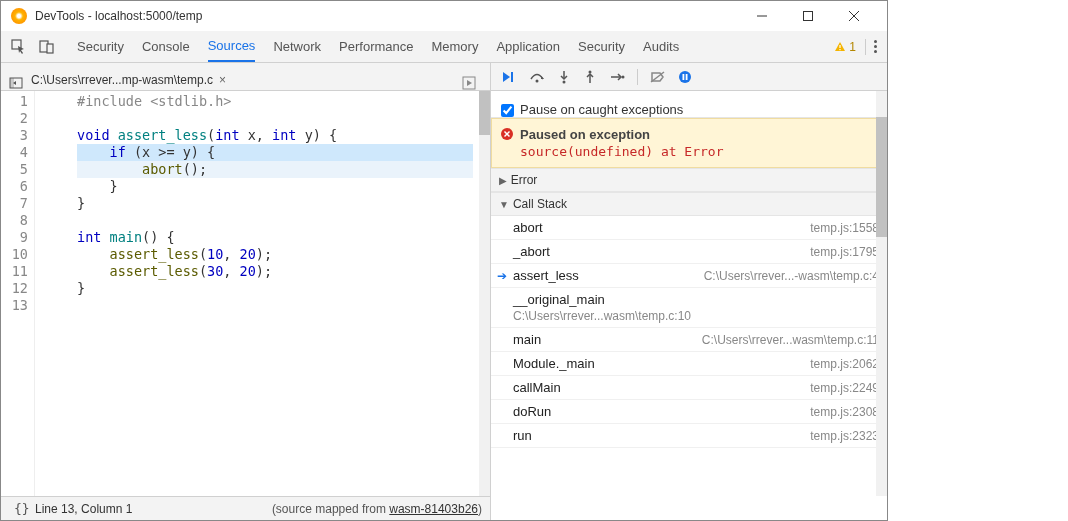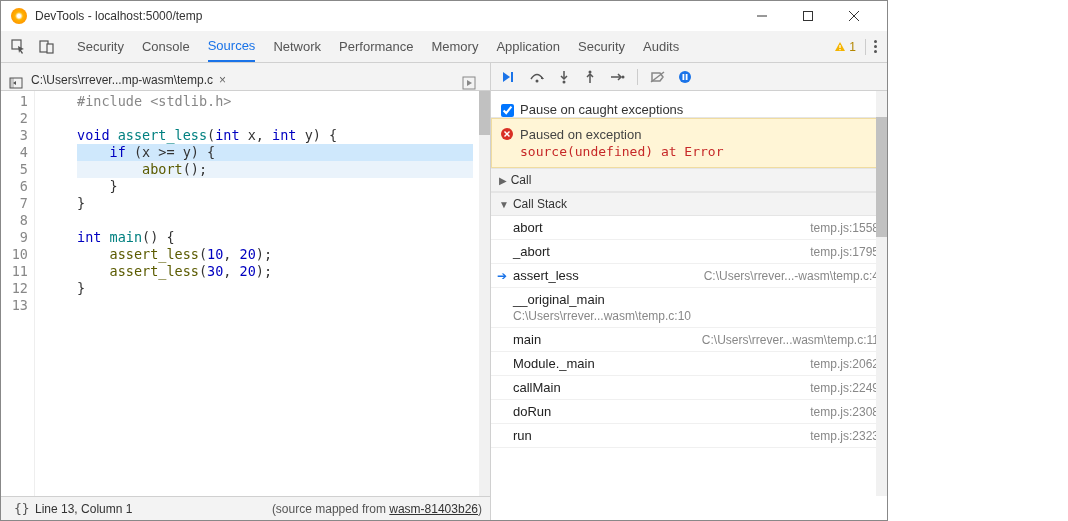--- a/index.html
+++ b/index.html
@@ -47,21 +47,21 @@
 .statusbar .sb-right { color: #555; }
 .statusbar .sb-right .maplink { text-decoration: underline; color: #333; }
 .rpane { width: 397px; border-left: 1px solid #d0d0d0; display: flex; flex-direction: column; min-height: 0; }
 .rtoolbar { height: 28px; display: flex; align-items: center; gap: 12px; padding: 0 10px; border-bottom: 1px solid #d0d0d0; background: #f3f3f3; }
 .rtoolbar .grp { display: flex; align-items: center; gap: 12px; }
 .rtoolbar .divider { width: 1px; height: 16px; background: #ccc; }
 .checkrow { height: 27px; display: flex; align-items: flex-end; gap: 6px; padding: 0 10px; border-bottom: 1px solid #e5e5e5; font-size: 13px; }
 .checkrow input { width: 13px; height: 13px; }
 .pausebox { background: #fff5d6; border: 1px solid #f0dca0; margin: 0; padding: 8px 10px 8px 28px; position: relative; }
 .pausebox .ic { position: absolute; left: 8px; top: 8px; width: 14px; height: 14px; }
-.pausebox .t1 { font-weight: normal; color: #444; font-size: 13px; }
+.pausebox .t1 { font-weight: bold; color: #444; font-size: 13px; }
 .pausebox .t2 { font-family: Consolas, Menlo, monospace; color: #c62828; font-size: 13px; margin-top: 2px; }
 .section-h { height: 24px; display: flex; align-items: center; gap: 4px; padding: 0 8px; background: #f3f3f3; border-top: 1px solid #e5e5e5; border-bottom: 1px solid #e5e5e5; font-size: 12px; color: #333; }
 .section-h .tri { font-size: 10px; color: #666; }
 .stack { overflow: auto; }
 .frame { display: flex; align-items: center; padding: 4px 8px 4px 22px; font-size: 13px; border-bottom: 1px solid #f0f0f0; position: relative; }
 .frame .arrow { position: absolute; left: 6px; color: #1a73e8; font-size: 12px; }
 .frame .fn { color: #222; }
 .frame .loc { margin-left: auto; color: #888; font-size: 12px; text-align: right; }
 .frame.twoline { flex-direction: column; align-items: flex-start; }
 .frame.twoline .line2 { text-align: right; color: #888; font-size: 12px; margin-top: 2px; }
@@ -268,21 +268,21 @@
                 <circle cx="7" cy="7" r="6" fill="#d93025"></circle>
                 <line x1="4.5" y1="4.5" x2="9.5" y2="9.5" stroke="#fff" stroke-width="1.5"></line>
                 <line x1="9.5" y1="4.5" x2="4.5" y2="9.5" stroke="#fff" stroke-width="1.5"></line>
               </svg>
             <div class="t1">Paused on exception</div>
             <div class="t2">source(undefined) at Error</div>
           </div>
 
           <div class="section-h">
             <span class="tri">▶</span>
-            <span>Call</span>
+            <span>Error</span>
           </div>
 
           <div class="section-h">
             <span class="tri">▼</span>
             <span>Call Stack</span>
           </div>
 
           <div class="stack" id="stack">
               <div class="frame">
                 <span class="fn">abort</span>

